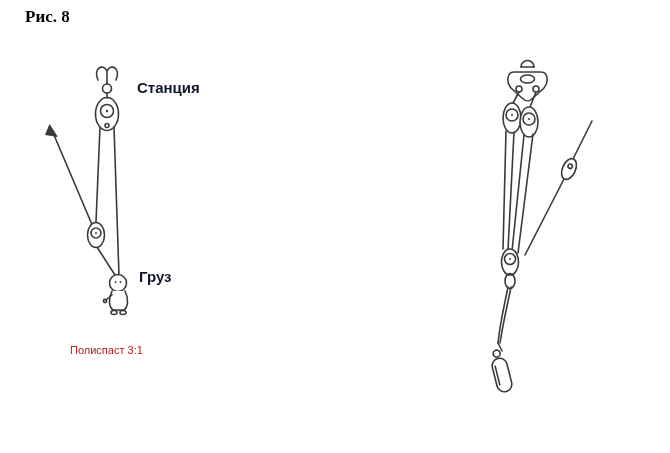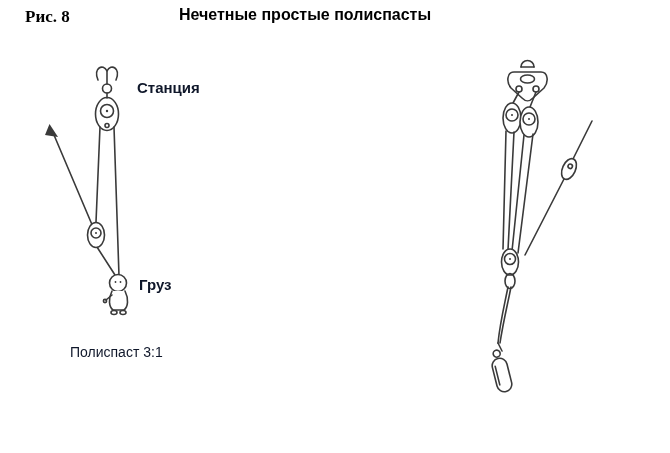--- a/index.html
+++ b/index.html
@@ -20,32 +20,31 @@
   .title{
     position:absolute;left:85px;top:6px;width:440px;
     text-align:center;font-weight:bold;font-size:16px;color:#000;
     white-space:nowrap;
   }
   .dlabel{
     position:absolute;font-weight:bold;font-size:15px;color:#0f172a;
     white-space:nowrap;
   }
   .caption{
-    position:absolute;font-size:14px;color:#0f172a;
+    position:absolute;font-size:11px;color:#b91c1c;
     white-space:nowrap;
   }
   svg{position:absolute;}
 </style>
 </head>
 <body>
 
 <div class="page">
 
   <div class="fig-label">Рис. 8</div>
-  <div class="title">Нечетные простые полиспасты</div>
 
   <svg width="170" height="290" viewBox="0 0 170 290" style="left:40px;top:55px" fill="none" stroke="#3a3a3a" stroke-width="1.6" stroke-linecap="round" stroke-linejoin="round">
 
     <g>
       <path d="M58,25 C53,13 63,8 67,16 C71,8 81,13 76,25"></path>
       <path d="M67,16 L67,29"></path>
       <circle cx="67" cy="33.5" r="4.5"></circle>
     </g>
 
     <g>
@@ -79,21 +78,21 @@
       <circle cx="80.5" cy="227" r="0.9" fill="#3a3a3a" stroke="none"></circle>
       <path d="M72,236 C68,244 69,252 73,255 L84,255 C88,252 89,244 85,236" fill="#ffffff"></path>
       <line x1="72" y1="240" x2="66" y2="245"></line>
       <circle cx="65" cy="246" r="1.6"></circle>
       <ellipse cx="74" cy="257.5" rx="3" ry="2"></ellipse>
       <ellipse cx="83" cy="257.5" rx="3" ry="2"></ellipse>
     </g>
   </svg>
 
   <div class="dlabel" style="left:137px;top:79px">Станция</div>
-  <div class="dlabel" style="left:139px;top:276px">Груз</div>
+  <div class="dlabel" style="left:139px;top:268px">Груз</div>
   <div class="caption" style="left:70px;top:344px">Полиспаст 3:1</div>
 
   <svg width="200" height="350" viewBox="0 0 200 350" style="left:440px;top:55px" fill="none" stroke="#3a3a3a" stroke-width="1.6" stroke-linecap="round" stroke-linejoin="round">
 
     <g>
       <path d="M81,12 a6.5,6.5 0 0 1 13,0"></path>
       <line x1="81" y1="12" x2="94" y2="12"></line>
       <path d="M74,17 L101,17 C108,17 109,27 104,33 L93,43 C89,47 86,47 82,43 L71,33 C66,27 67,17 74,17 Z"></path>
       <ellipse cx="87.5" cy="24" rx="7" ry="4"></ellipse>
       <circle cx="79" cy="34" r="3"></circle>

